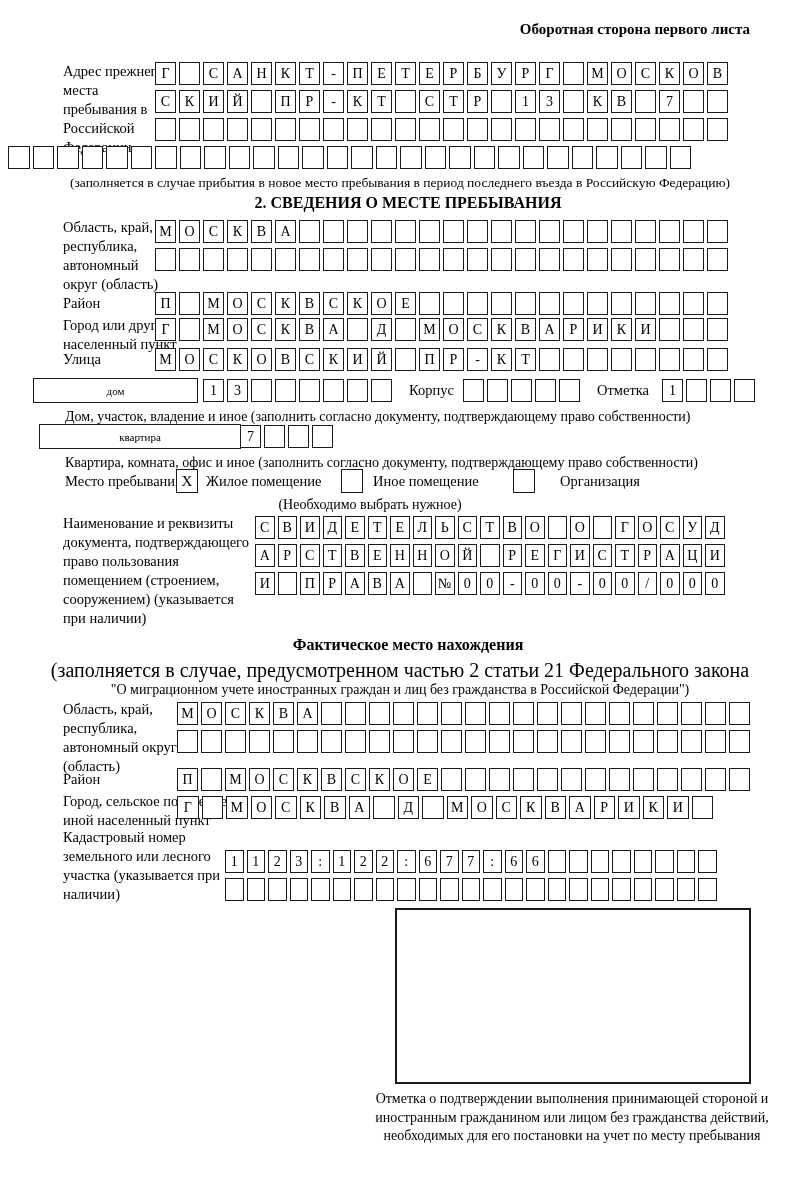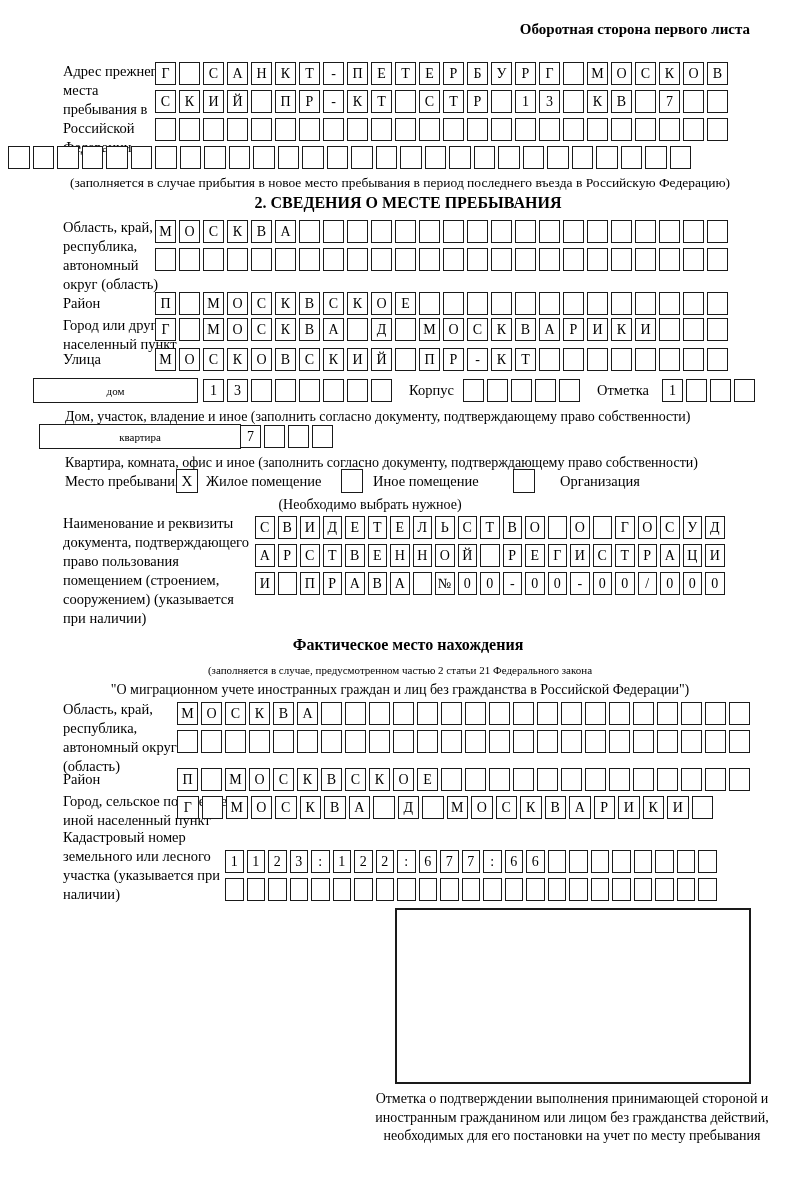--- a/index.html
+++ b/index.html
@@ -392,21 +392,21 @@
     <span class="box">-</span>
     <span class="box">0</span>
     <span class="box">0</span>
     <span class="box">/</span>
     <span class="box">0</span>
     <span class="box">0</span>
     <span class="box">0</span>
   </div>
 
 <div class="abs title" style="left:0px;top:636px;">Фактическое место нахождения</div>
-<div class="abs note center" style="left:0px;top:662px;font-size:11px;text-align:center;">(заполняется в случае, предусмотренном частью 2 статьи 21 Федерального закона</div>
+<div class="abs note center" style="left:0px;top:662px;font-size:20px;text-align:center;">(заполняется в случае, предусмотренном частью 2 статьи 21 Федерального закона</div>
 <div class="abs note center" style="left:0px;top:681px;font-size:14px;">"О миграционном учете иностранных граждан и лиц без гражданства в Российской Федерации")</div>
 
 <div class="abs lbl" style="left:63px;top:700px;width:125px;">Область, край, республика, автономный округ (область)</div>
 <div class="abs boxrow r24" style="left:177px;top:702px;">
     <span class="box">М</span>
     <span class="box">О</span>
     <span class="box">С</span>
     <span class="box">К</span>
     <span class="box">В</span>
     <span class="box">А</span>

